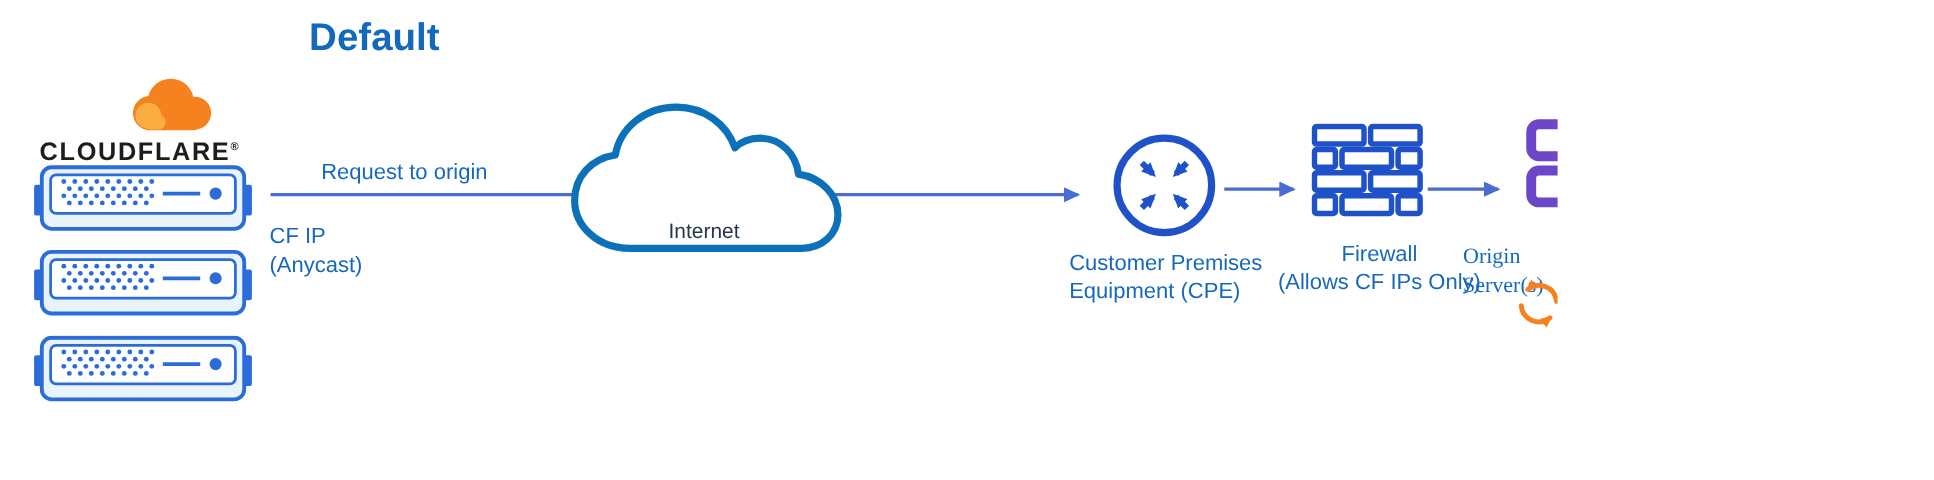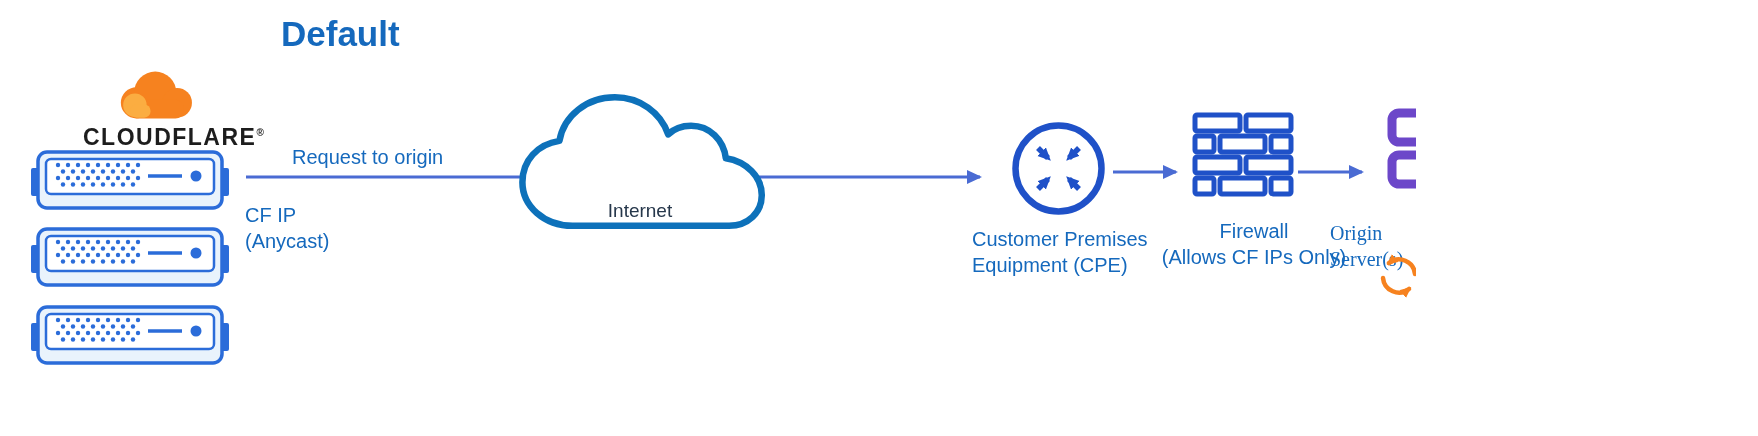--- a/index.html
+++ b/index.html
@@ -28,21 +28,20 @@
     white-space: pre-line;
   }
   .wordmark {
     position: absolute;
     left: 36px; top: 124px;
     font-size: 23px;
     font-weight: 700;
     letter-spacing: 1.5px;
     color: #1d1d1d;
     white-space: nowrap;
-    margin-left: 47px;
   }
   .wordmark sup { font-size: 10px; letter-spacing: 0; }
   .internet-label {
     position: absolute;
     left: 560px; top: 200px;
     width: 160px;
     text-align: center;
     font-size: 19px;
     color: #26374B;
   }

